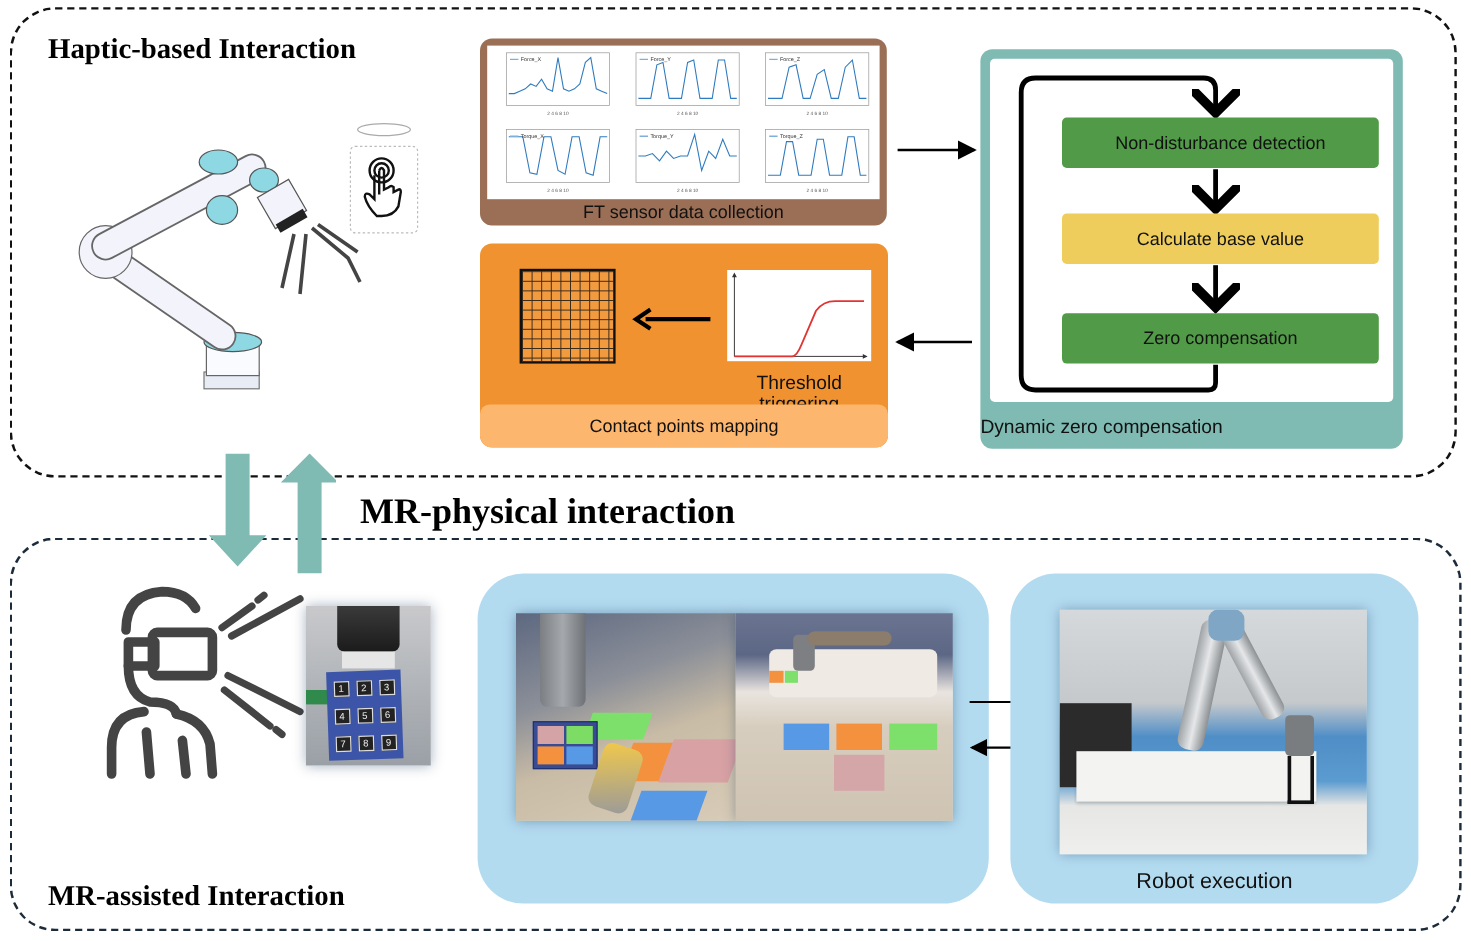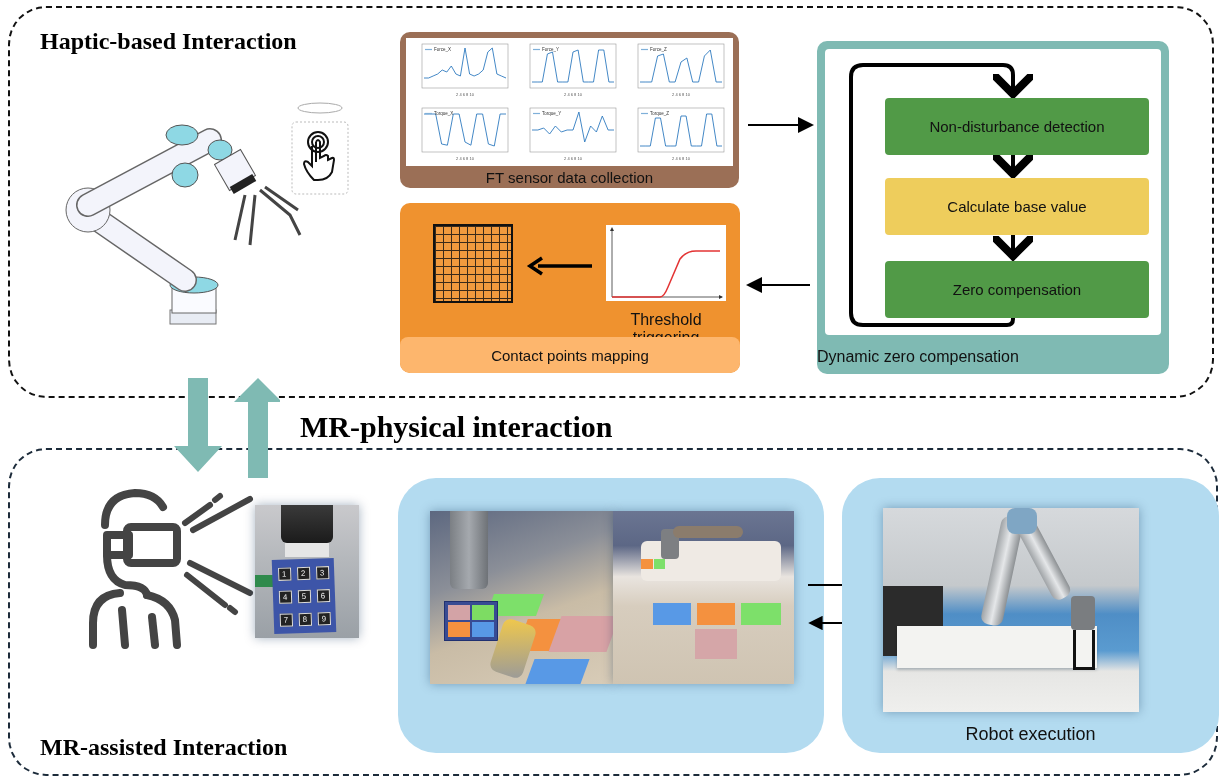--- a/index.html
+++ b/index.html
@@ -16,36 +16,36 @@
   .ft{left:400px;top:32px;width:339px;height:156px;background:#9b6f56;border-radius:10px;}
   .ft-inner{position:absolute;left:6px;top:6px;width:327px;height:128px;background:#fff;}
   .ft-label{position:absolute;left:0;right:0;bottom:2px;text-align:center;font-size:15px;color:#111;}
   .mini{position:absolute;width:102px;height:58px;}
   .mini svg{width:100%;height:100%;}
 
   
   .dzc{left:817px;top:41px;width:352px;height:333px;background:#7fbab3;border-radius:10px;}
   .dzc-inner{position:absolute;left:8px;top:8px;width:336px;height:286px;background:#fff;border-radius:4px;}
   .dzc-label{position:absolute;left:0;right:0;bottom:8px;font-size:16px;color:#111;}
-  .node{position:absolute;left:60px;width:264px;height:57px;border-radius:4px;display:flex;align-items:center;justify-content:center;font-size:15px;color:#111;}
+  .node{position:absolute;left:60px;width:264px;height:42px;border-radius:4px;display:flex;align-items:center;justify-content:center;font-size:15px;color:#111;}
   .node-green{background:#519a47;}
   .node-yellow{background:#eecd5c;}
 
   
   .cm{left:400px;top:203px;width:340px;height:170px;background:#ef922f;border-radius:10px;overflow:hidden;}
   .cm-bottom{position:absolute;left:0;right:0;bottom:0;height:36px;background:#fdb66d;border-radius:8px 8px 10px 10px;display:flex;align-items:center;justify-content:center;font-size:15px;color:#111;}
   .grid-icon{position:absolute;left:33px;top:21px;width:80px;height:79px;border:2px solid #111;box-sizing:border-box;
      background-image:linear-gradient(#3a2a1a 1px,transparent 1px),linear-gradient(90deg,#3a2a1a 1px,transparent 1px);
      background-size:8px 8px;background-color:#f19a3e;}
   .thr-plot{position:absolute;left:206px;top:22px;width:120px;height:76px;background:#fff;}
   .thr-label{position:absolute;left:200px;top:108px;width:132px;text-align:center;font-size:16px;color:#111;}
 
   
   .bt{left:398px;top:478px;width:426px;height:275px;background:#b3dbf0;border-radius:38px;}
-  .re{left:842px;top:478px;width:340px;height:275px;background:#b3dbf0;border-radius:38px;padding-left:37px;}
+  .re{left:842px;top:478px;width:340px;height:275px;background:#b3dbf0;border-radius:38px;}
   .bt-label{position:absolute;left:0;right:0;top:222px;text-align:center;font-size:18px;line-height:22px;color:#111;}
   .re-label{position:absolute;left:0;right:0;top:246px;text-align:center;font-size:18px;color:#111;}
   .photo{position:absolute;overflow:hidden;box-shadow:0 0 10px rgba(0,40,80,0.35);}
 
   .wire{stroke:#000;fill:none;}
 </style>
 </head>
 <body>
 
 <div class="abs sec-top"></div>

